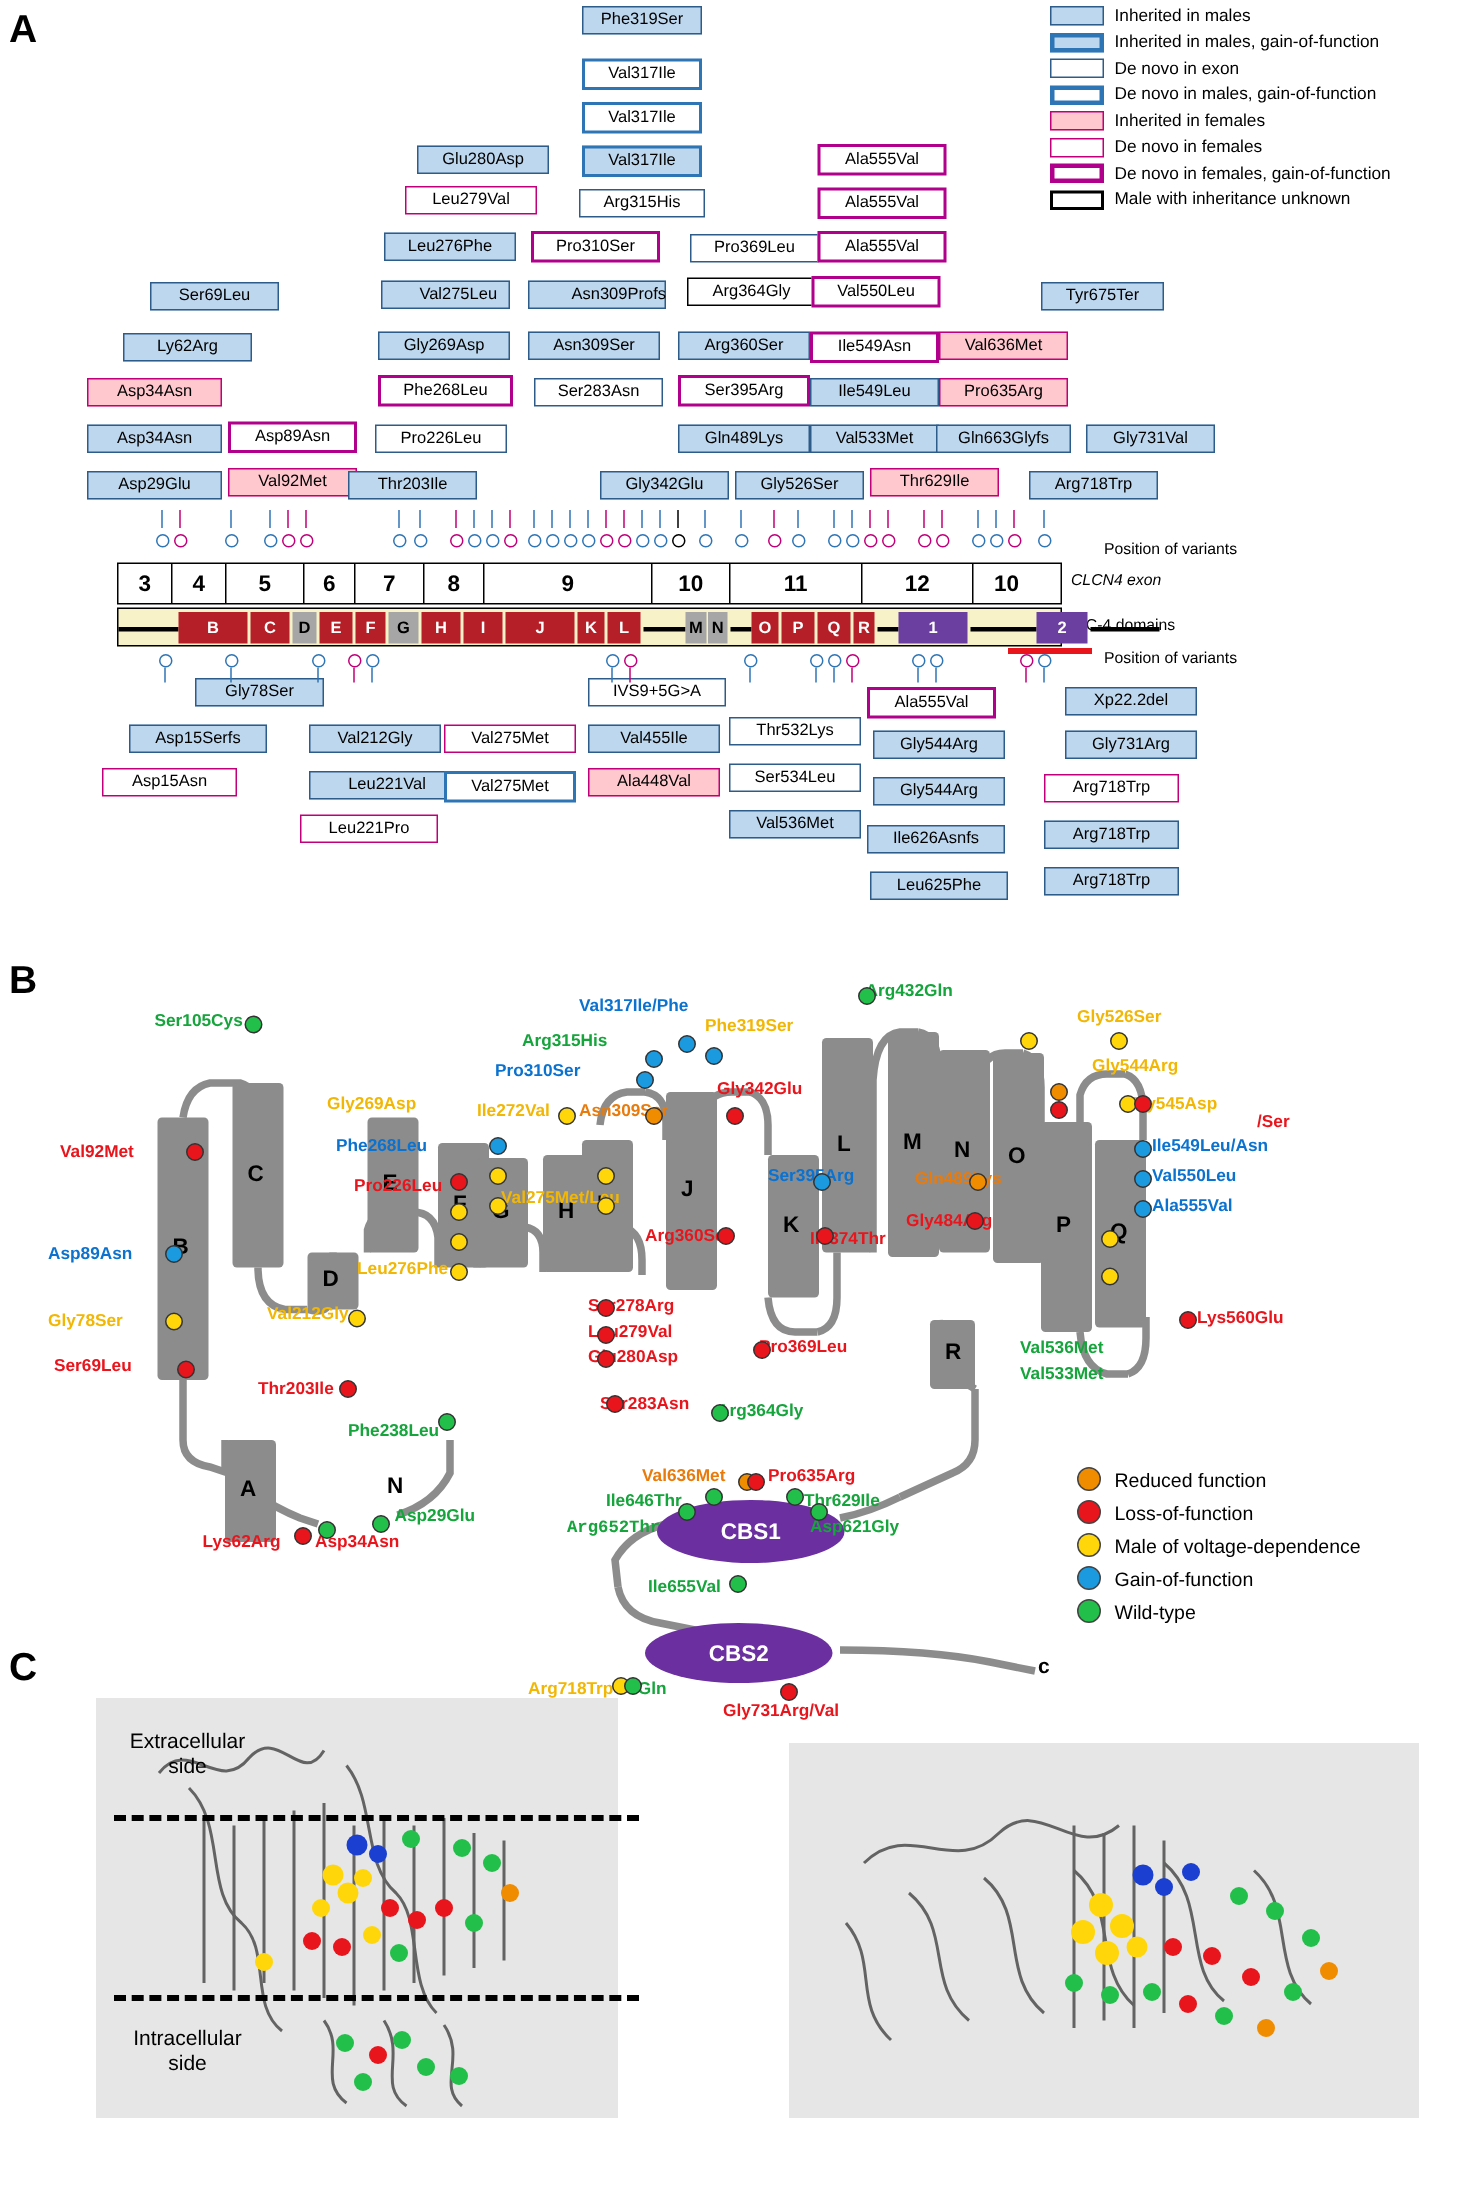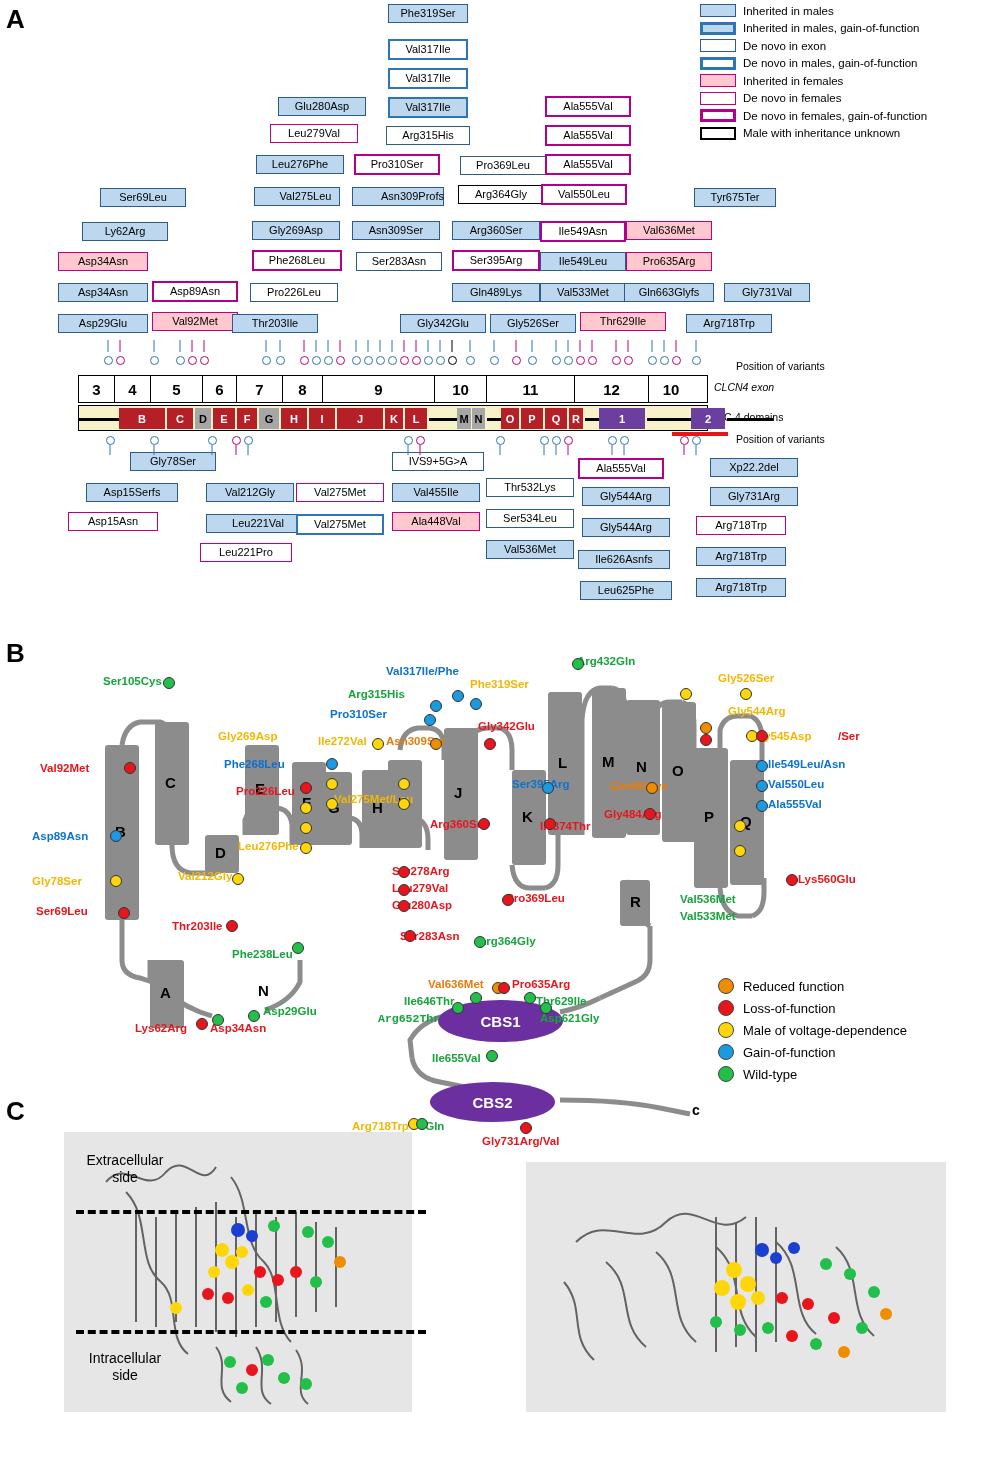--- a/index.html
+++ b/index.html
@@ -394,21 +394,21 @@
       <div class="mut c-red" style="left: 540px; top: 190px;">Ile374Thr</div>
       <div class="mut c-blue" style="left: 512px; top: 148px;">Ser395Arg</div>
       <div class="mut c-grn" style="left: 577px; top: 25px;">Arg432Gln</div>
       <div class="mut c-org" style="left: 610px; top: 150px;">Gln489Lys</div>
       <div class="mut c-red" style="left: 604px; top: 178px;">Gly484Arg</div>
       <div class="mut c-red" style="left: 506px; top: 262px;">Pro369Leu</div>
       <div class="mut c-grn" style="left: 478px; top: 305px;">Arg364Gly</div>
       <div class="mut c-yel" style="left: 718px; top: 42px;">Gly526Ser</div>
       <div class="mut c-yel" style="left: 728px; top: 75px;">Gly544Arg</div>
       <div class="mut c-yel" style="left: 752px; top: 100px;">Gly545Asp</div>
-      <div class="mut c-red" style="left: 838px; top: 100px;">/Ser</div>
+      <div class="mut c-red" style="left: 838px; top: 112px;">/Ser</div>
       <div class="mut c-blue" style="left: 768px; top: 128px;">Ile549Leu/Asn</div>
       <div class="mut c-blue" style="left: 768px; top: 148px;">Val550Leu</div>
       <div class="mut c-blue" style="left: 768px; top: 168px;">Ala555Val</div>
       <div class="mut c-red" style="left: 798px; top: 243px;">Lys560Glu</div>
       <div class="mut c-grn" style="left: 680px; top: 263px;">Val536Met</div>
       <div class="mut c-grn" style="left: 680px; top: 280px;">Val533Met</div>
       <div class="mut c-org" style="left: 428px; top: 348px;">Val636Met</div>
       <div class="mut c-red" style="left: 512px; top: 348px;">Pro635Arg</div>
       <div class="mut c-grn" style="left: 404px; top: 365px;">Ile646Thr</div>
       <div class="mut c-grn" style="left: 536px; top: 365px;">Thr629Ile</div>

